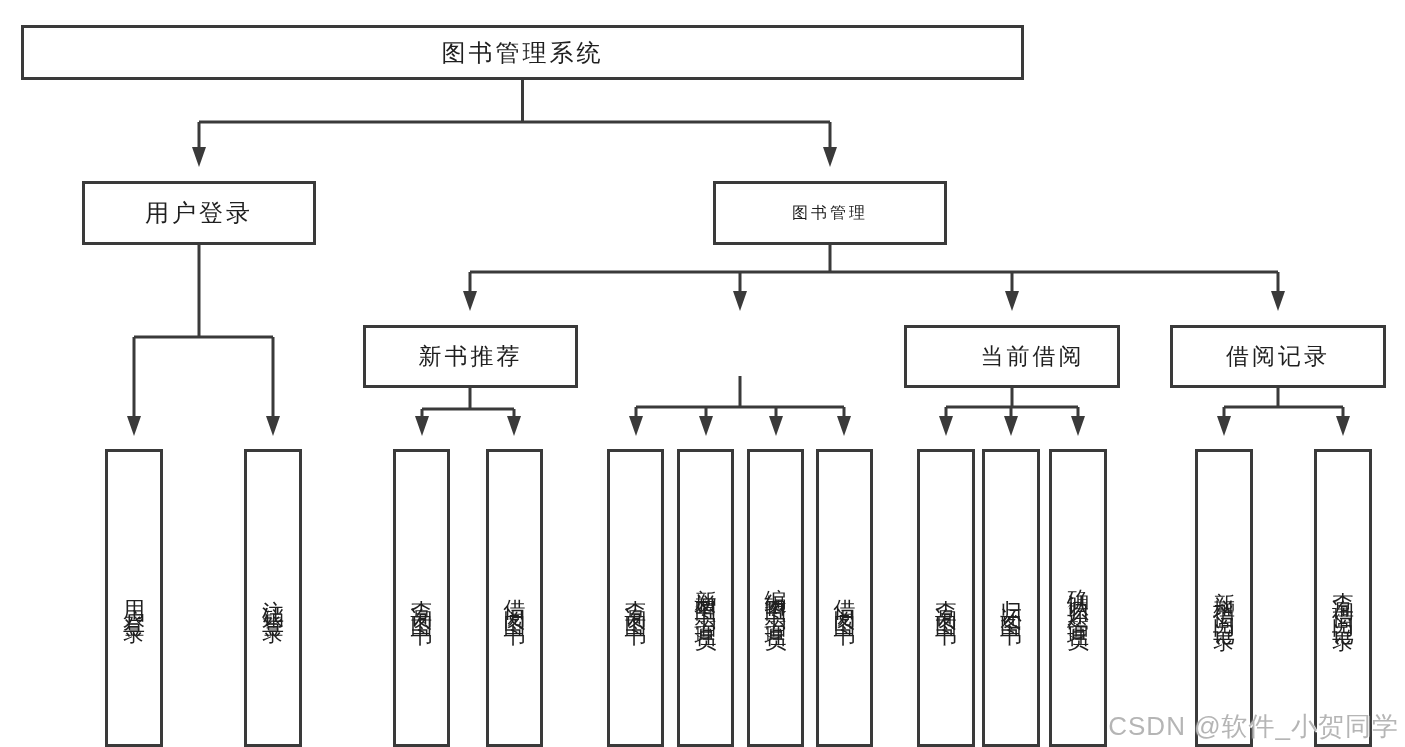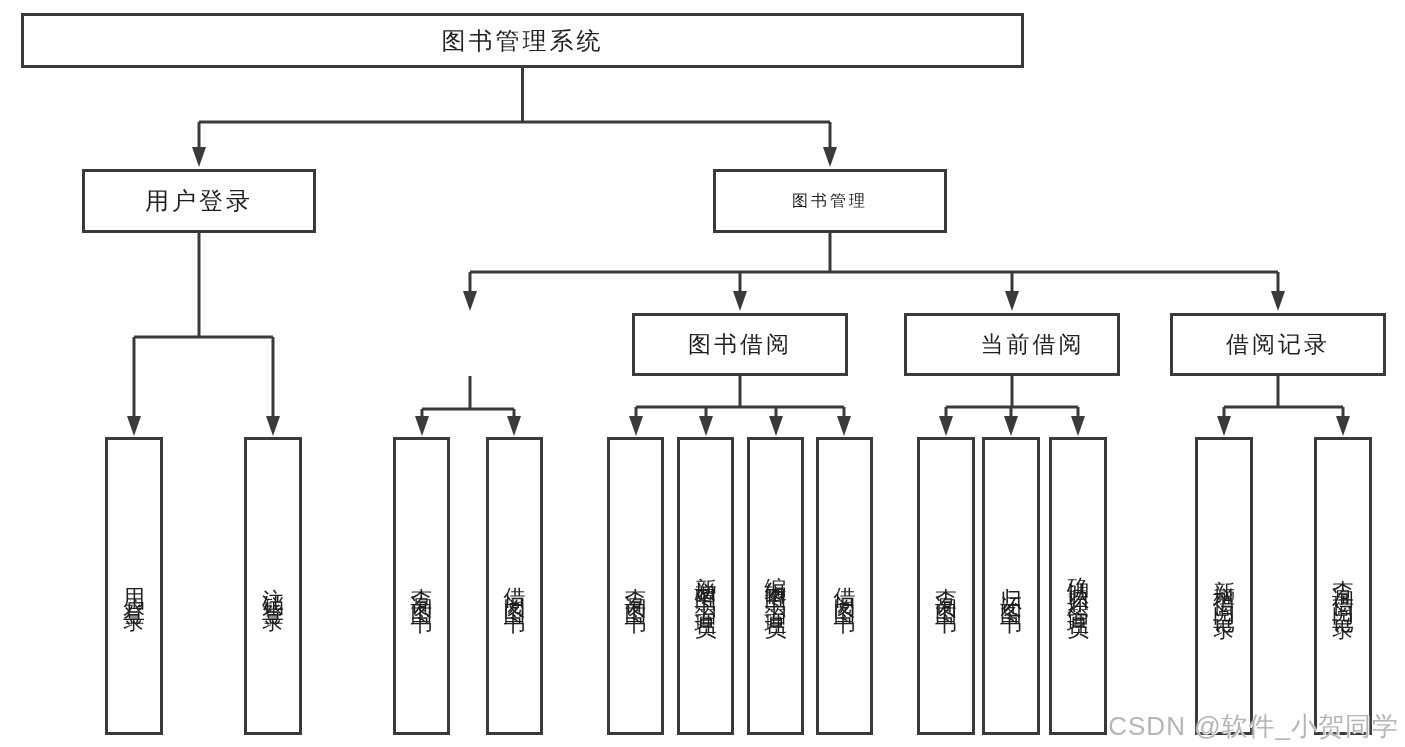--- a/index.html
+++ b/index.html
@@ -21,21 +21,21 @@
   #connectors{position:absolute;left:0;top:0;z-index:1;}
   #connectors path{stroke:var(--line);stroke-width:3;fill:none;}
   #connectors polygon{fill:var(--line);stroke:none;}
   .node{
     position:absolute;box-sizing:border-box;z-index:2;
     background:var(--box-fill);
     border:3px solid var(--box-border);
     color:var(--text);
     display:flex;align-items:center;justify-content:center;
     font-size:23px;letter-spacing:3px;
-    white-space:nowrap;text-align:center;
+    white-space:nowrap;text-align:center;margin-top:12px;
   }
   .node.v{
     writing-mode:vertical-rl;
     text-orientation:mixed;
     font-size:22px;letter-spacing:8px;
     white-space:normal;line-height:1;
   }
   .watermark{
     position:absolute;right:6px;bottom:3px;z-index:5;
     font-size:26px;letter-spacing:1px;
@@ -89,21 +89,21 @@
       <polygon points="1217,416 1231,416 1224,436"></polygon>
       <polygon points="1336,416 1350,416 1343,436"></polygon>
     </g>
   </svg>
 
   <div class="node" style="left:21px;top:13px;width:1003px;height:55px;font-size:24px;">图书管理系统</div>
 
   <div class="node" style="left:82px;top:169px;width:234px;height:64px;font-size:24px;">用户登录</div>
   <div class="node" style="left:713px;top:169px;width:234px;height:64px;font-size:16px;">图书管理</div>
 
-  <div class="node" style="left:632px;top:313px;width:216px;height:63px;">图书借阅</div>
+  <div class="node" style="left:363px;top:313px;width:215px;height:63px;">新书推荐</div>
   <div class="node" style="left:904px;top:313px;width:216px;height:63px;padding-left:41px;">当前借阅</div>
   <div class="node" style="left:1170px;top:313px;width:216px;height:63px;">借阅记录</div>
 
   <div class="node v" style="left:105px;top:437px;width:58px;height:298px;">用户登录</div>
   <div class="node v" style="left:244px;top:437px;width:58px;height:298px;">注销登录</div>
 
   <div class="node v" style="left:393px;top:437px;width:57px;height:298px;">查询图书</div>
   <div class="node v" style="left:486px;top:437px;width:57px;height:298px;">借阅图书</div>
 
   <div class="node v" style="left:607px;top:437px;width:57px;height:298px;">查询图书</div>

